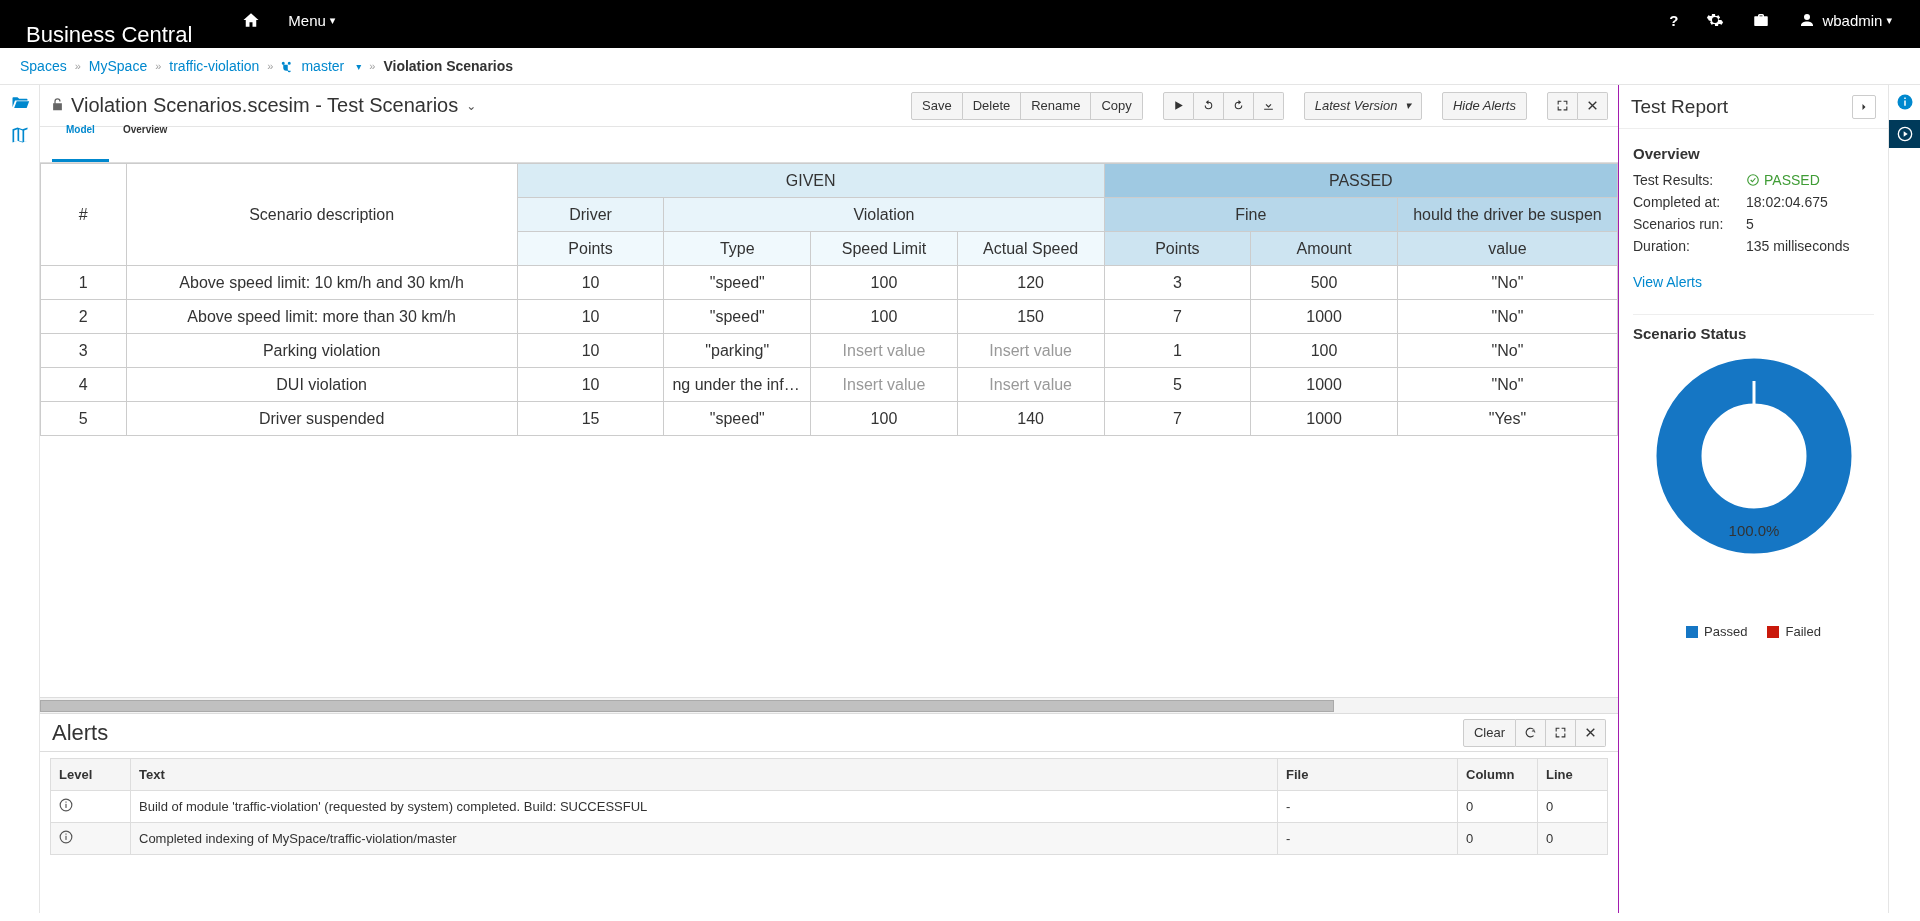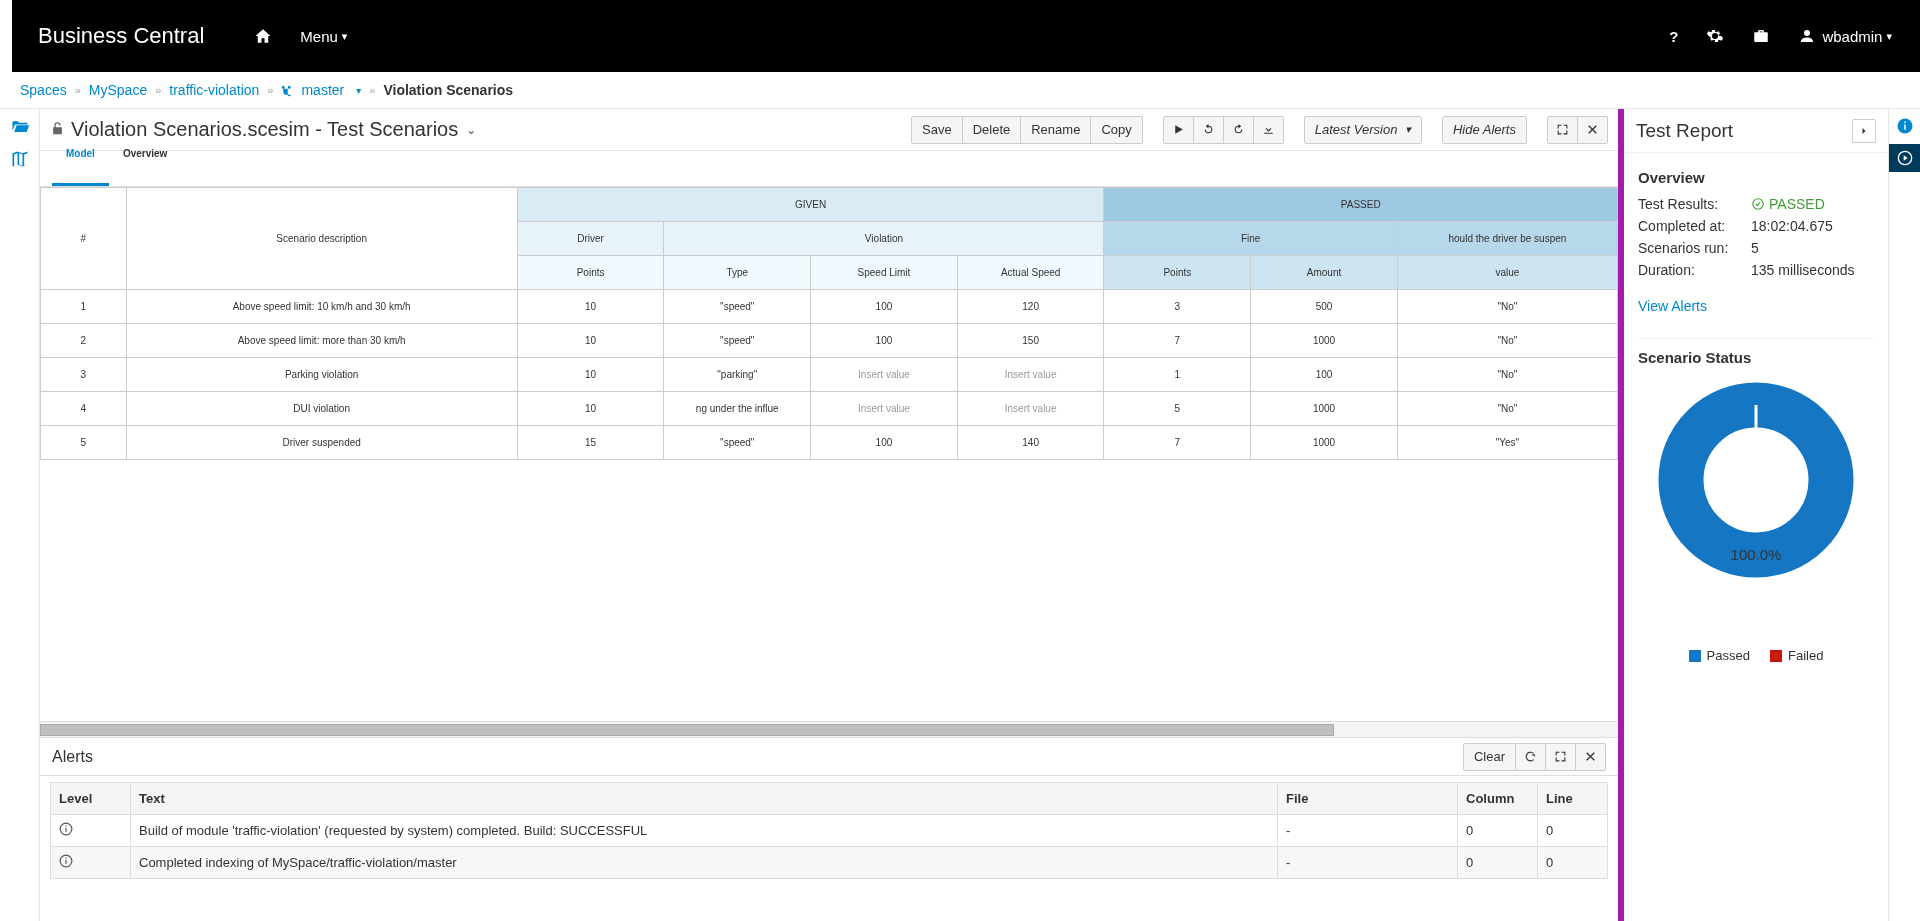--- a/index.html
+++ b/index.html
@@ -17,26 +17,25 @@
     width: 2400px;
     height: 1151px;
   }
   
   body { transform: none; width: 1920px; height: 921px; }
 
   
   .navbar {
     background: #000;
     color: #fff;
-    height: 72px;
+    height: 48px;
     display: flex;
-    align-items: center;
+    align-items: flex-end;
     padding: 0 14px;
     font-size: 15px;
-    margin-left: 12px;
   }
   .navbar .brand { font-size: 22px; font-weight: 400; margin-right: 24px; padding: 0 12px;}
   .navbar .nav-item { padding: 0 14px; height: 56px; display: flex; align-items: center; cursor: pointer; }
   .navbar .spacer { flex: 1; }
   .navbar svg, .navbar .icon-glyph { fill: #fff; width: 18px; height: 18px; }
   .caret { font-size: 11px; margin-left: 4px; }
 
   
   .breadcrumb {
     background: #fff;
@@ -60,21 +59,21 @@
   }
   .left-rail {
     width: 40px;
     border-right: 1px solid #e5e5e5;
     padding-top: 8px;
     display:flex; flex-direction:column; align-items:center; gap:12px;
   }
   .left-rail svg { width:20px; height:20px; fill:#0088ce; cursor:pointer;}
 
   .editor-col { flex: 1; display:flex; flex-direction:column; min-width:0;}
-  .right-panel { width:270px; border-left:6px solid #a21caf; background:#fff; position:relative;}
+  .right-panel { width:270px; border-left:1px solid #a21caf; background:#fff; position:relative;}
   .far-rail { width:32px; border-left:1px solid #e5e5e5; display:flex; flex-direction:column; align-items:center; padding-top:8px; gap:6px;}
   .far-rail .info-icon svg{ width:18px;height:18px;fill:#0088ce;}
   .far-rail .run-tab { background:#003a5a; width:32px; height:28px; display:flex;align-items:center;justify-content:center;}
   .far-rail .run-tab svg{ width:16px;height:16px;fill:#fff;}
 
   
   .editor-header {
     display:flex; align-items:center; padding:6px 10px; gap:8px; border-bottom:1px solid #e5e5e5;
     min-height:42px;
   }
@@ -94,39 +93,39 @@
   
   .tabs { display:flex; border-bottom:1px solid #ddd; padding:0 12px; height:36px; align-items:flex-end;}
   .tab { padding:24px 14px; font-size:10px; color:#333; cursor:pointer; border-bottom:3px solid transparent;font-weight:bold;}
   .tab.active { color:#0088ce; border-bottom-color:#0088ce;}
 
   
   .grid-wrap { flex:1; overflow:hidden; position:relative; display:flex; flex-direction:column; min-height:0;}
   .grid-scroll { overflow:auto; flex:1; }
   table.scesim { border-collapse:collapse; width:100%; table-layout:fixed;}
   table.scesim th, table.scesim td {
-    border:1px solid #ccc; padding:6px 8px; font-size:10px; text-align:center; height:34px;
+    border:1px solid #ccc; padding:6px 8px; font-size:16px; text-align:center; height:34px;
     overflow:hidden; white-space:nowrap; text-overflow:ellipsis;
   }
   table.scesim thead th { background:#fff; font-weight:normal;}
   .given-top { background:#d9ecf5 !important;}
   .given-sub { background:#e8f4fa !important;}
   .given-leaf { background:#f0f9fd !important;}
   .expect-top { background:#9fc9e2 !important;}
   .expect-sub { background:#b7d7ea !important;}
   .expect-leaf { background:#cde4f1 !important;}
   table.scesim tbody td { background:#fff;}
   .placeholder { color:#999; }
   .hscroll-bar { height:16px; background:#f4f4f4; border-top:1px solid #ddd; position:relative;}
   .hscroll-thumb { position:absolute; left:0; top:2px; height:12px; width:82%; background:#c0c0c0; border:1px solid #aaa;}
 
   
   .alerts-panel { border-top:1px solid #ddd; display:flex; flex-direction:column; height:200px;}
   .alerts-header { display:flex; align-items:center; padding:6px 12px; border-bottom:1px solid #ddd; height:38px;}
-  .alerts-header .title{font-size:16px; color:#333; flex:1;}
+  .alerts-header .title{font-size:22px; color:#333; flex:1;}
   .alerts-body { flex:1; overflow:auto; padding:6px 10px;}
   table.alerts { width:100%; border-collapse:collapse; font-size:13px;}
   table.alerts th,table.alerts td{ border:1px solid #ddd; padding:6px 8px; text-align:left; height:32px;}
   table.alerts th{ background:#f5f5f5; font-weight:600;}
   table.alerts tbody tr:nth-child(even){ background:#f7f7f7;}
   .level-cell{text-align:center;}
   .level-cell svg{width:14px;height:14px;fill:#555;}
 
   
   .right-panel .report-header{

